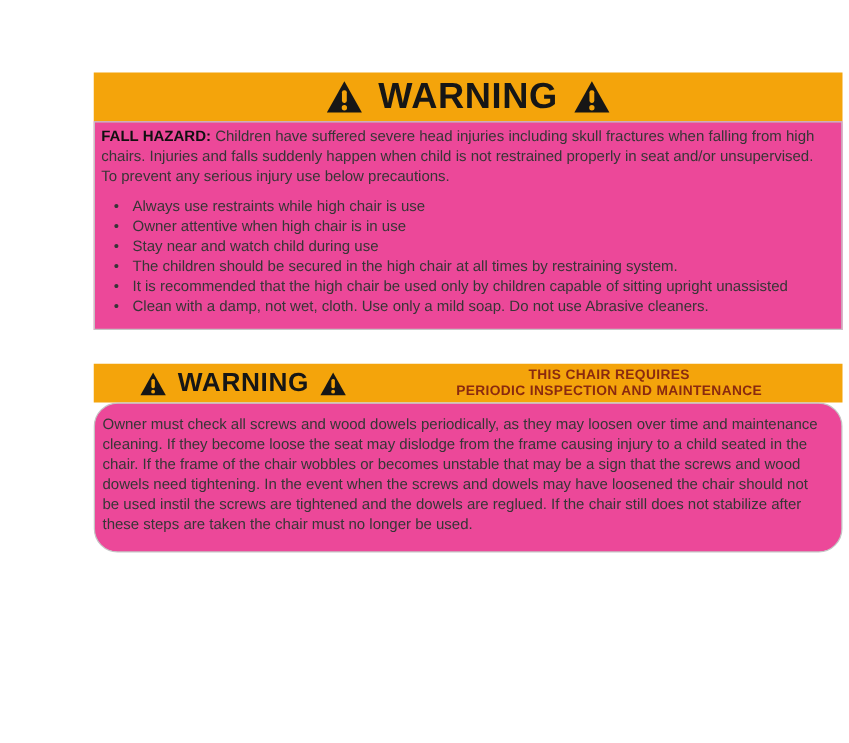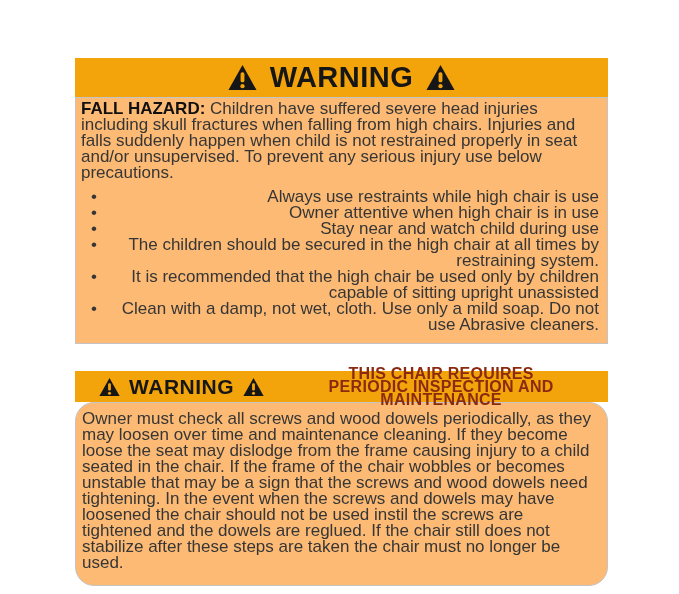--- a/index.html
+++ b/index.html
@@ -3,21 +3,21 @@
 <meta charset="utf-8">
 <style>
   * { box-sizing: border-box; }
   html, body { margin: 0; padding: 0; }
   body {
     width: 679px; height: 594px; overflow: hidden;
     background: #ffffff;
     font-family: "Liberation Sans", sans-serif;
   }
   .page { padding: 58px 0 0 75px; }
-  .label { width: 533px; }
+  .label { width: 599px; }
   .label2 { margin-top: 27px; }
 
   .banner {
     background: var(--banner-orange);
     display: flex; align-items: center;
   }
   .banner-lg { height: 39px; justify-content: center; gap: 13px; }
   .banner-sm { height: 31px; }
 
   .banner-title {
@@ -34,40 +34,40 @@
 
   .banner-left {
     flex: 0 0 40%;
     display: flex; align-items: center; justify-content: center; gap: 9px;
   }
   .banner-right {
     flex: 1 1 auto;
     text-align: center;
     color: var(--red-heading);
     font-weight: bold;
-    font-size: 16px; line-height: 13px;
+    font-size: 11px; line-height: 13px;
     letter-spacing: 0.3px;
     padding-right: 14px;
   }
 
   .box {
     border: 1px solid var(--box-border);
-    background: #fdba74;
+    background: #ec4899;
     color: var(--body-text);
-    font-size: 17px; line-height: 16px;
+    font-size: 12px; line-height: 16px;
   }
   .box1 { padding: 3px 8px 10px 5px; }
   .box2 { padding: 8px 10px 14px 6px; border-radius: 19px; }
 
   .intro, .body-par { margin: 0; }
   .intro b { color: #101010; }
 
   ul.bullets {
     list-style: none;
-    margin: 8px 0 0 0; padding: 0; text-align: right;
+    margin: 8px 0 0 0; padding: 0;
   }
   ul.bullets li { position: relative; padding-left: 25px; }
   ul.bullets li::before {
     content: "\2022";
     position: absolute; left: 10px; top: 0;
   }
 </style>
 </head>
 <body>
 

